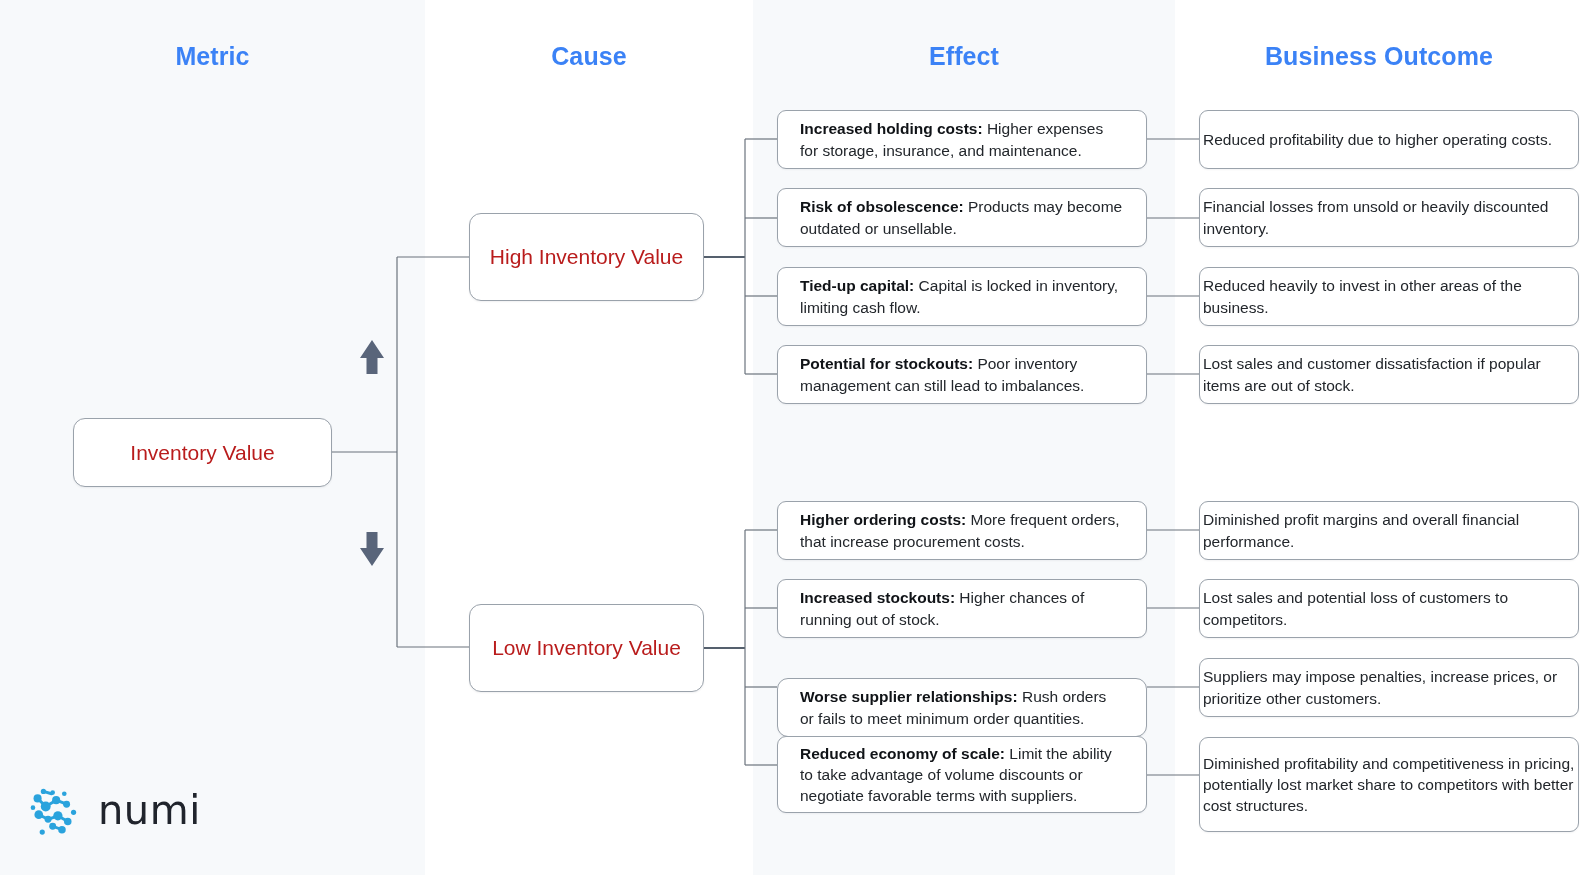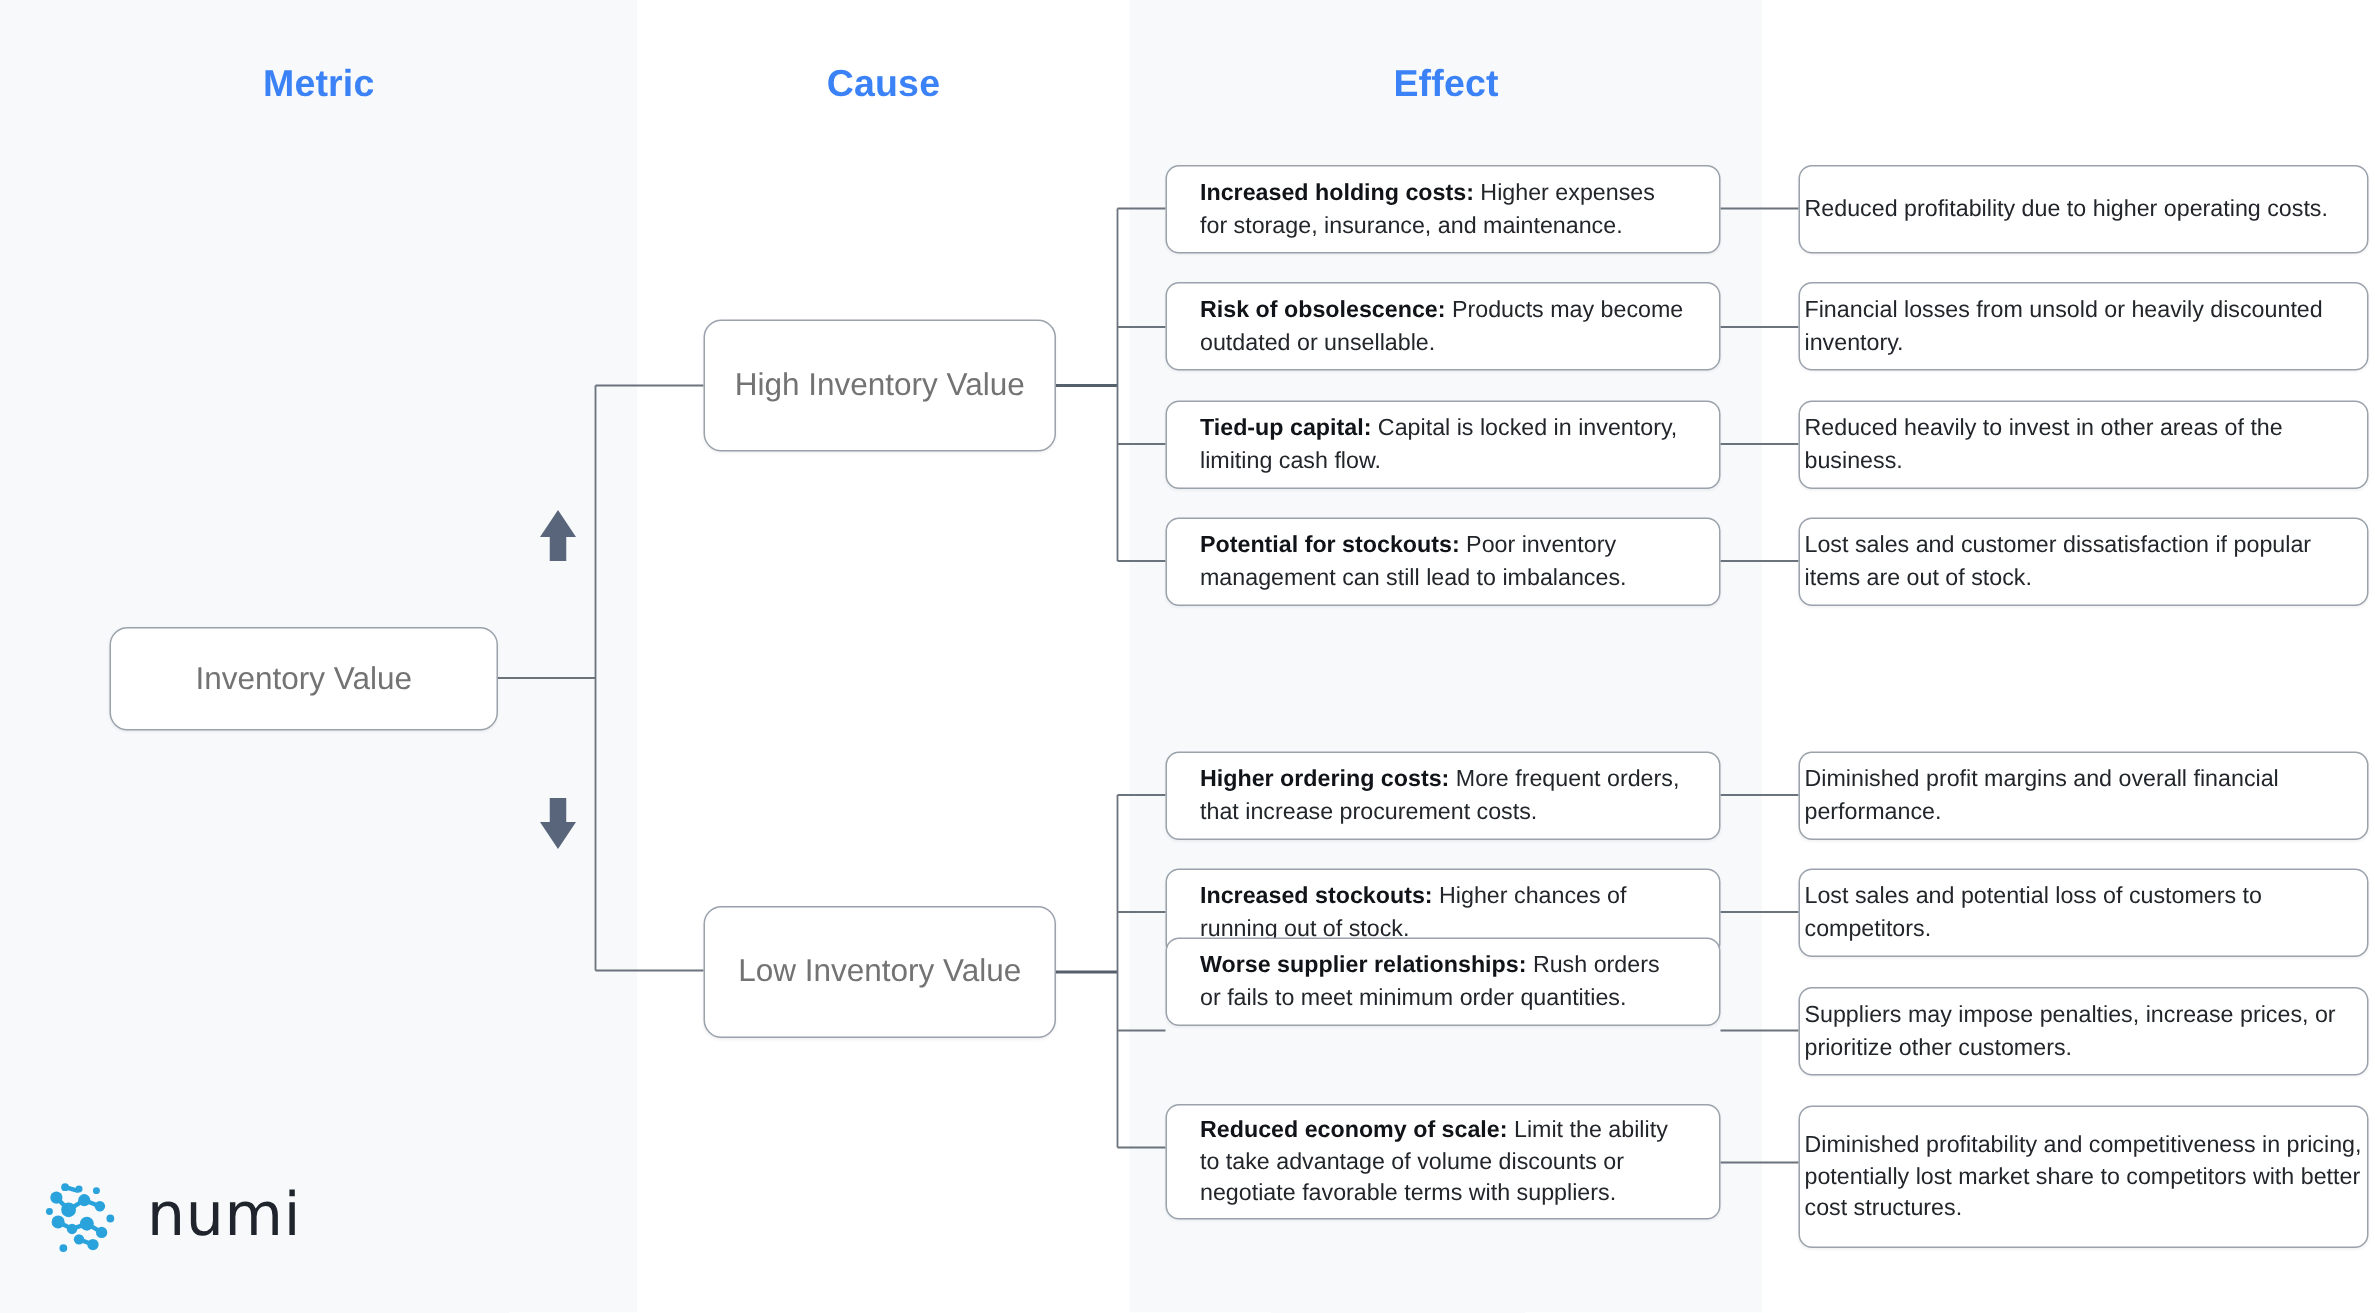--- a/index.html
+++ b/index.html
@@ -38,21 +38,21 @@
 
   
   .node{
     position:absolute;
     box-sizing:border-box;
     background:#ffffff;
     border:1px solid #9aa2ab;
     border-radius:10px;
     display:flex;
     align-items:center;
-    color:#737373;
+    color:#b91c1c;
   }
   .node.center{justify-content:center;text-align:center;}
 
   #metric-node{
     left:73px;top:418px;width:259px;height:69px;
     font-size:21px;
     border-radius:12px;
     box-shadow:0 1px 2px rgba(18,25,38,.06);
   }
 
@@ -99,20 +99,21 @@
 <div id="stage">
 
   <div class="band" id="band-metric"></div>
   <div class="band" id="band-cause"></div>
   <div class="band" id="band-effect"></div>
   <div class="band" id="band-outcome"></div>
 
   <div class="col-header" id="hdr-metric">Metric</div>
   <div class="col-header" id="hdr-cause">Cause</div>
   <div class="col-header" id="hdr-effect">Effect</div>
+  <div class="col-header" id="hdr-outcome">Business Outcome</div>
 
   <svg id="links" viewBox="0 0 1583 875">
     <g fill="none" stroke="#6b737d" stroke-width="1.2">
 
       <path d="M332 452 H397"></path>
 
       <path d="M397 257 V647"></path>
 
       <path d="M397 257 H469"></path>
 
@@ -174,21 +175,21 @@
       </div>
       <div class="node effect-node" style="top: 345px; height: 59px;">
         <div><b>Potential for stockouts:</b> Poor inventory management can still lead to imbalances.</div>
       </div>
       <div class="node effect-node" style="top: 501px; height: 59px;">
         <div><b>Higher ordering costs:</b> More frequent orders, that increase procurement costs.</div>
       </div>
       <div class="node effect-node" style="top: 579px; height: 59px;">
         <div><b>Increased stockouts:</b> Higher chances of running out of stock.</div>
       </div>
-      <div class="node effect-node" style="top: 625px; height: 59px;">
+      <div class="node effect-node" style="top: 678px; height: 59px; border-radius: 11px;">
         <div><b>Worse supplier relationships:</b> Rush orders or fails to meet minimum order quantities.</div>
       </div>
       <div class="node effect-node" style="top: 736px; height: 77px;">
         <div><b>Reduced economy of scale:</b> Limit the ability to take advantage of volume discounts or negotiate favorable terms with suppliers.</div>
       </div>
     </div>
   <div id="outcome-layer">
       <div class="node outcome-node" style="top: 110px; height: 59px;">
         <div>Reduced profitability due to higher operating costs.</div>
       </div>

